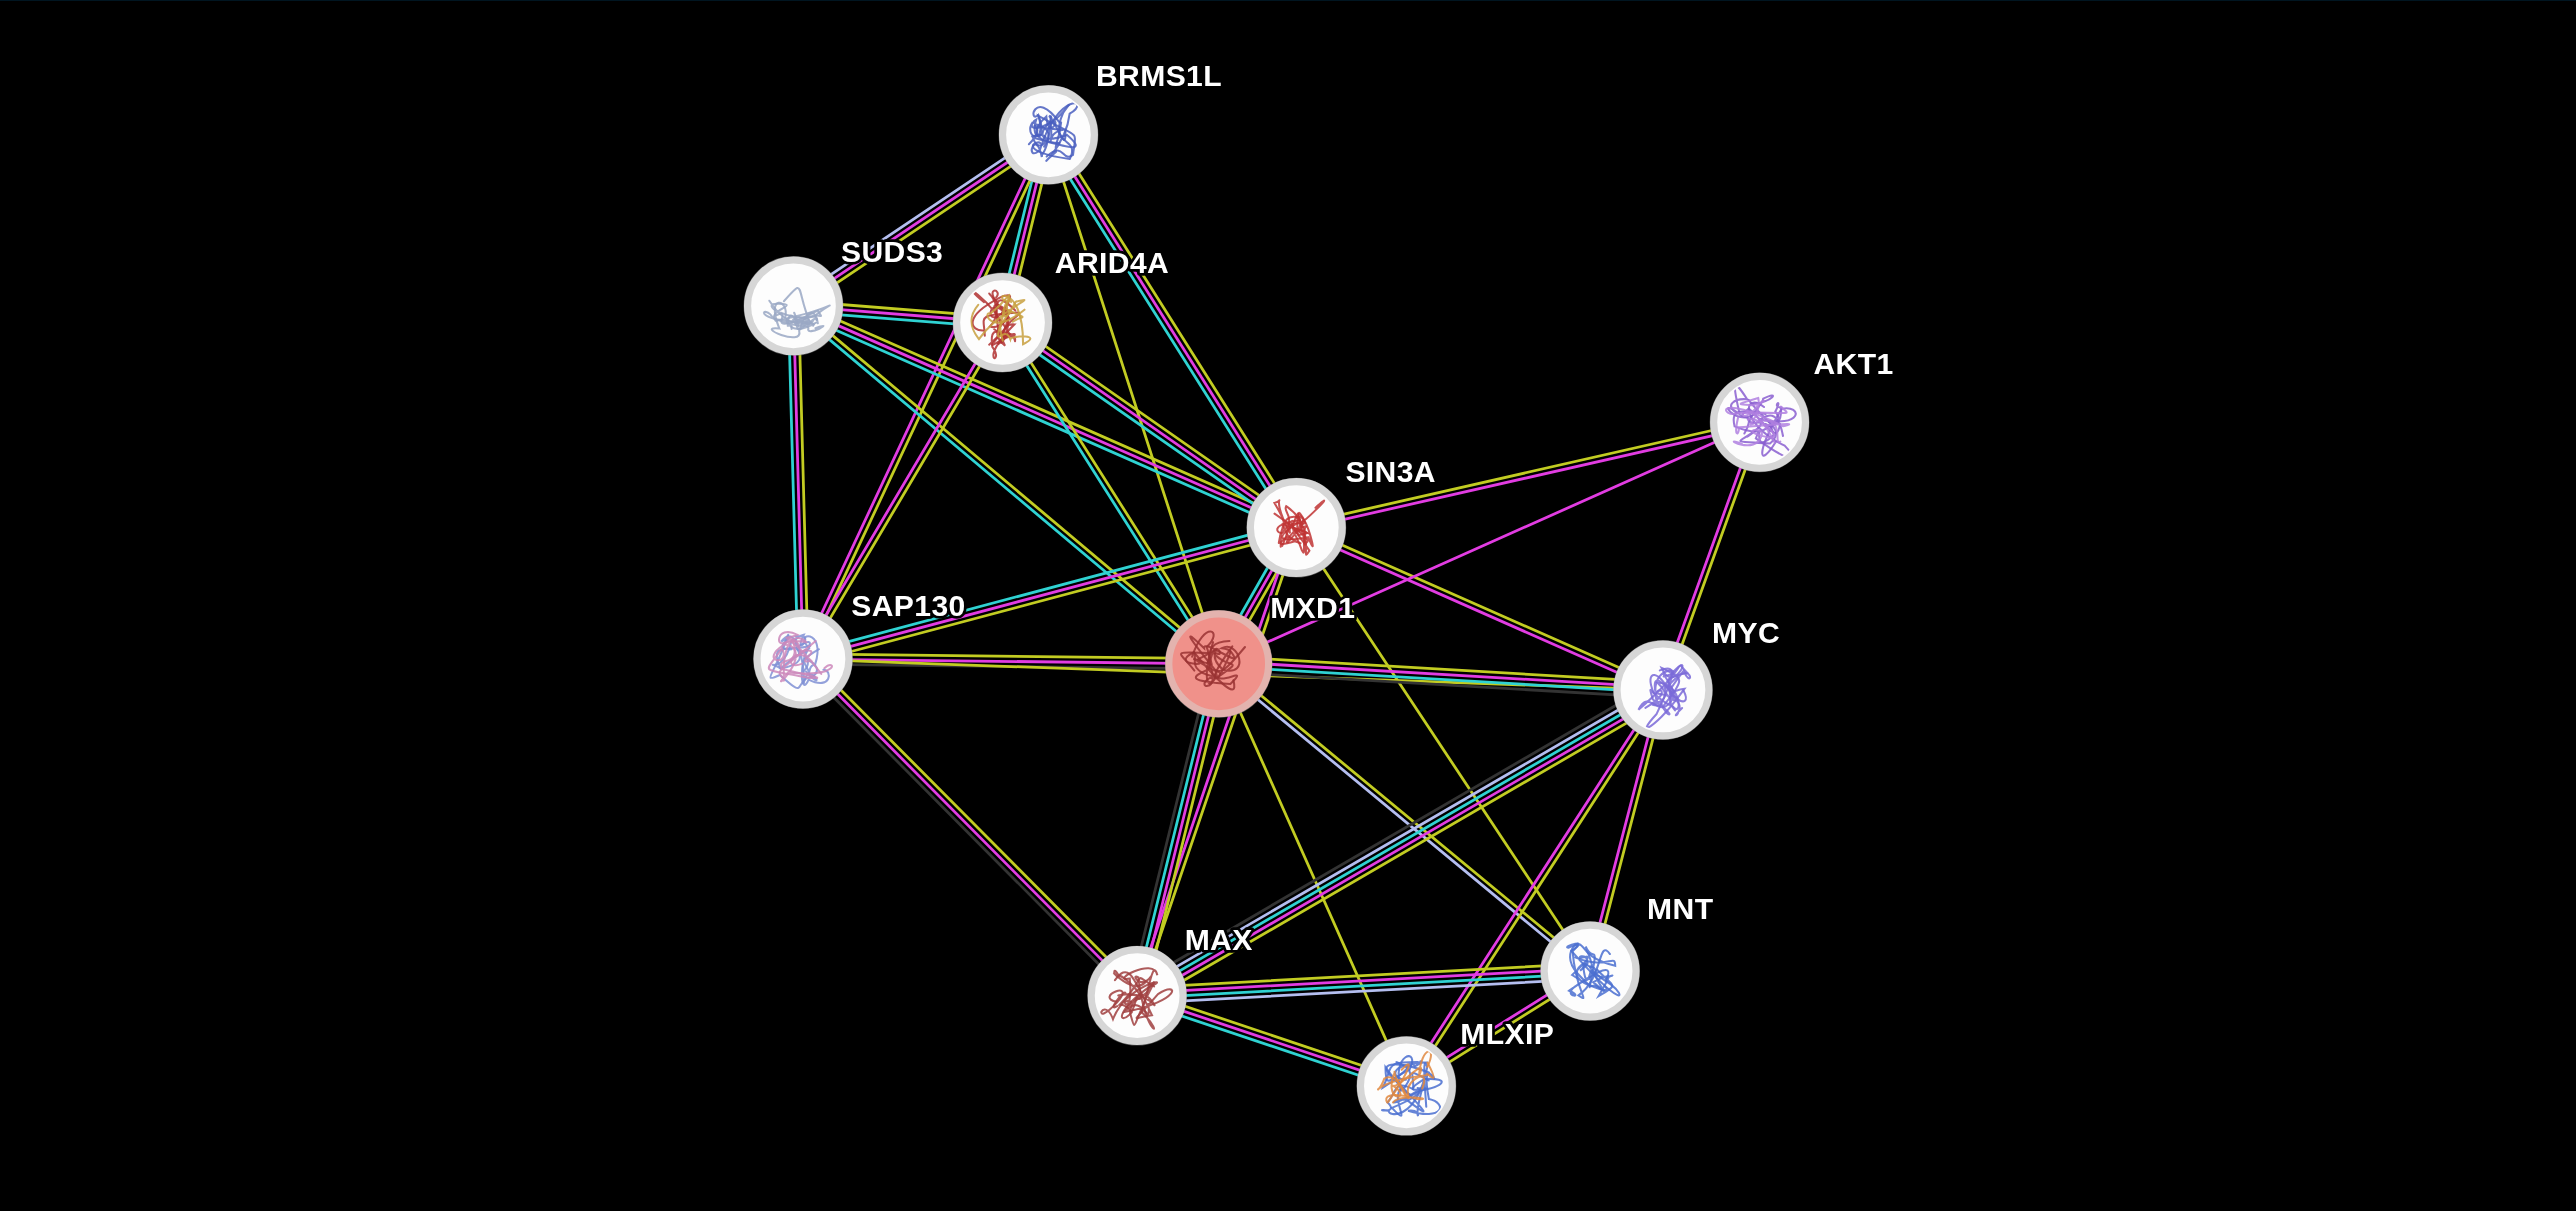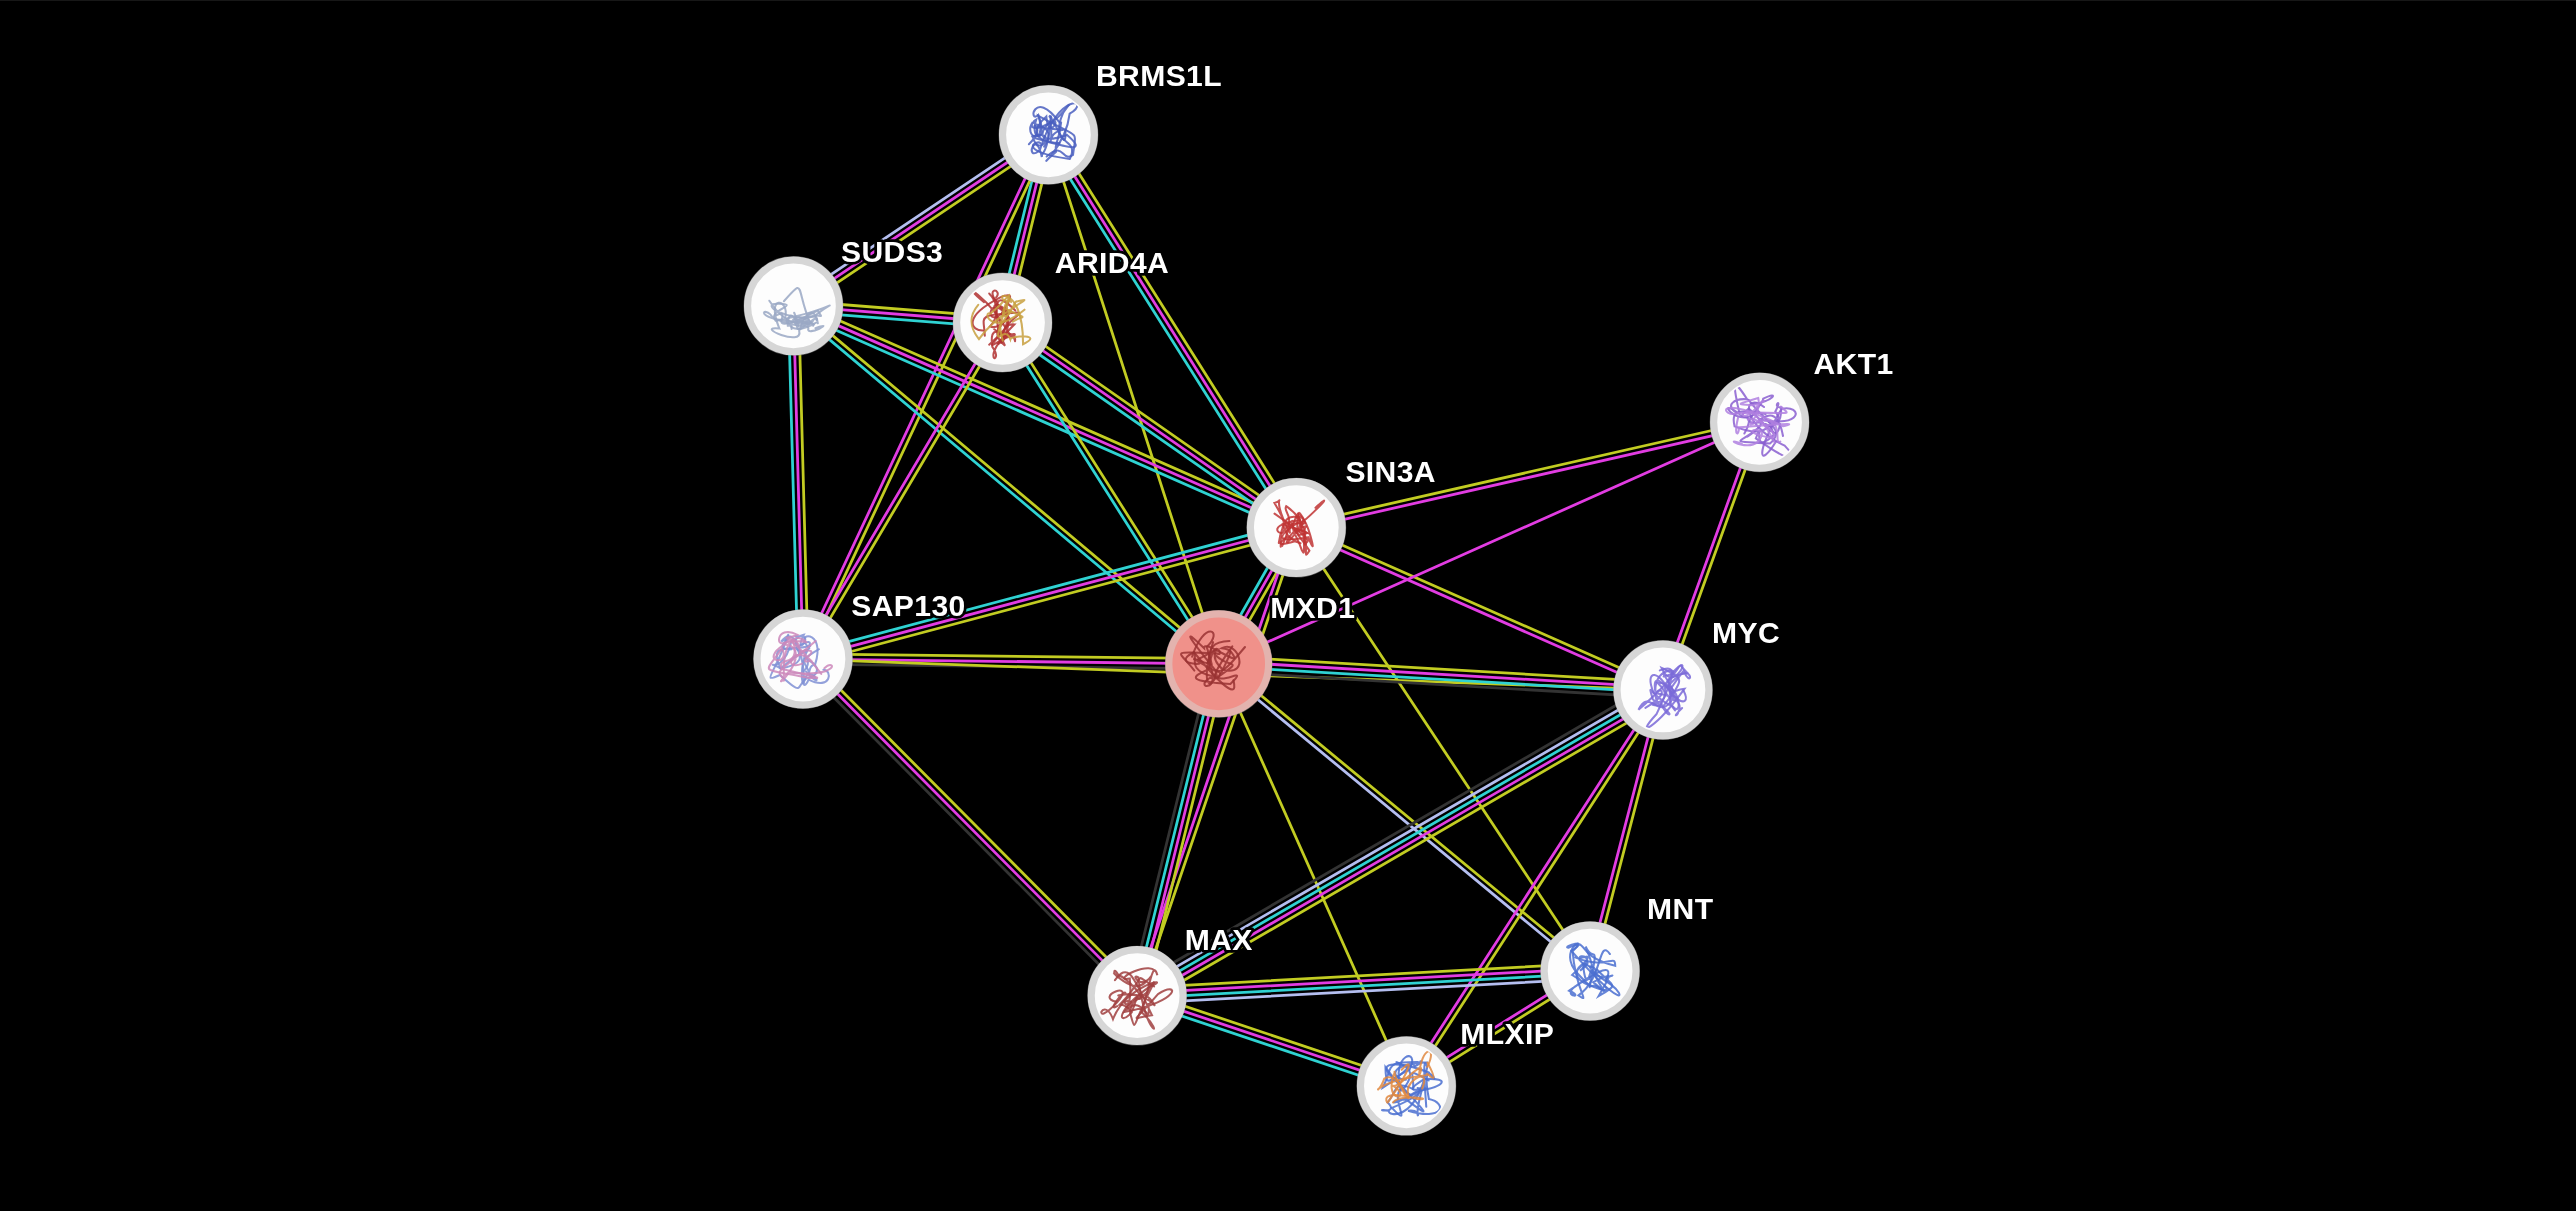--- a/index.html
+++ b/index.html
@@ -8,21 +8,21 @@
     background: #000;
     width: 2576px;
     height: 1212px;
     overflow: hidden;
     font-family: "Liberation Sans", sans-serif;
   }
   .stage {
     position: relative;
     width: 2576px;
     height: 1212px;
-    background: #737373;
+    background: #0369a1;
   }
   svg { display: block; }
   .node-label {
     font-family: "Liberation Sans", sans-serif;
     font-weight: bold;
     font-size: 38px;
     fill: #ffffff;
     stroke: #000000;
     stroke-width: 7px;
     paint-order: stroke;

